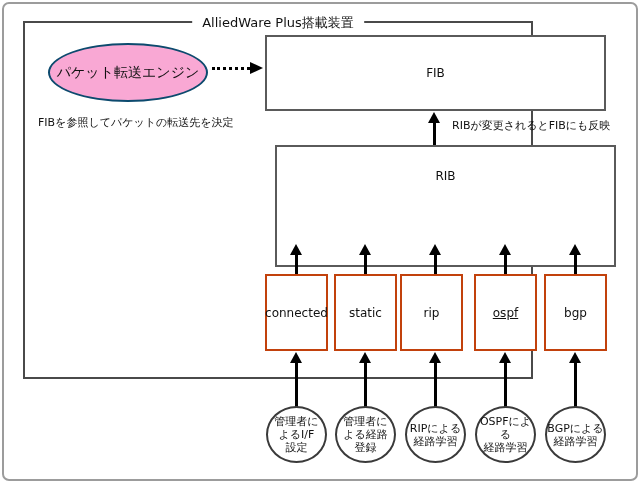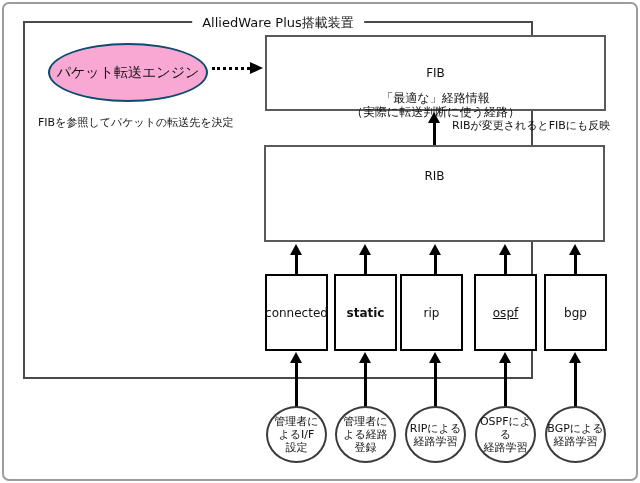--- a/index.html
+++ b/index.html
@@ -37,38 +37,38 @@
     border-top:6.5px solid transparent;border-bottom:6.5px solid transparent;
     border-left:13px solid #000;
   }
   .note{font-size:11px;white-space:nowrap;color:#111;}
   .note-fib{left:38px;top:115px;}
   .note-rib{left:452px;top:118px;}
   .big-box{
     border:2px solid #5a5a5a;background:#ffffff;text-align:center;
   }
   .fib-box{left:265px;top:35px;width:341px;height:76px;}
-  .rib-box{left:264px;top:145px;width:341px;height:97px;}
+  .rib-box{left:275px;top:145px;width:341px;height:122px;}
   .box-title{font-size:12px;}
   .fib-box .box-title{margin-top:29px;}
   .rib-box .box-title{margin-top:22px;}
   .box-desc{
     font-size:12px;line-height:14px;white-space:pre-line;
   }
   .fib-box .box-desc{margin-top:11px;}
   .rib-box .box-desc{margin-top:21px;}
   .arrow-head-up{
     width:0;height:0;
     border-left:6px solid transparent;border-right:6px solid transparent;
     border-bottom:11px solid #000;
   }
   .arrow-stem{width:3px;background:#000;}
   .proto-box{
     top:274px;width:63px;height:77px;
-    border:2px solid #000000;background:#ffffff;
+    border:2px solid #c2410c;background:#ffffff;
     display:flex;align-items:center;justify-content:center;
     font-size:12px;
   }
   .source-circle{
     top:406px;width:61px;height:57px;
     border:2px solid #3a3a3a;border-radius:50%;background:#ffffff;
     display:flex;align-items:center;justify-content:center;
     text-align:center;font-size:11px;line-height:13px;white-space:pre-line;
   }
 </style>
@@ -86,43 +86,41 @@
 </div>
 
 <div class="abs dotted-stem"></div>
 <div class="abs dotted-head"></div>
 
 <div class="abs note note-fib">FIBを参照してパケットの転送先を決定</div>
 <div class="abs note note-rib">RIBが変更されるとFIBにも反映</div>
 
 <div class="abs big-box fib-box">
   <div class="box-title">FIB</div>
-  <div class="box-desc">「最適な」経路情報
-（実際に転送判断に使う経路）</div>
 </div>
 
 <div class="abs arrow-head-up" style="left:428px;top:112px;"></div>
 <div class="abs arrow-stem" style="left:433px;top:122px;height:23px;"></div>
 
 <div class="abs big-box rib-box">
   <div class="box-title">RIB</div>
 </div>
 
 <div class="abs arrow-head-up" style="left:290px;top:244px;"></div>
 <div class="abs arrow-stem" style="left:295px;top:254px;height:20px;"></div>
 <div class="abs proto-box" style="left:265px;">connected</div>
 <div class="abs arrow-head-up" style="left:290px;top:352px;"></div>
 <div class="abs arrow-stem" style="left:295px;top:362px;height:45px;"></div>
 <div class="abs source-circle" style="left:266px;">管理者に
 よるI/F
 設定</div>
 
 <div class="abs arrow-head-up" style="left:359px;top:244px;"></div>
 <div class="abs arrow-stem" style="left:364px;top:254px;height:20px;"></div>
-<div class="abs proto-box" style="left:334px;font-weight:bold;">static</div>
+<div class="abs proto-box" style="left:334px;">static</div>
 <div class="abs arrow-head-up" style="left:359px;top:352px;"></div>
 <div class="abs arrow-stem" style="left:364px;top:362px;height:45px;"></div>
 <div class="abs source-circle" style="left:335px;">管理者に
 よる経路
 登録</div>
 
 <div class="abs arrow-head-up" style="left:429px;top:244px;"></div>
 <div class="abs arrow-stem" style="left:434px;top:254px;height:20px;"></div>
 <div class="abs proto-box" style="left:400px;">rip</div>
 <div class="abs arrow-head-up" style="left:429px;top:352px;"></div>

